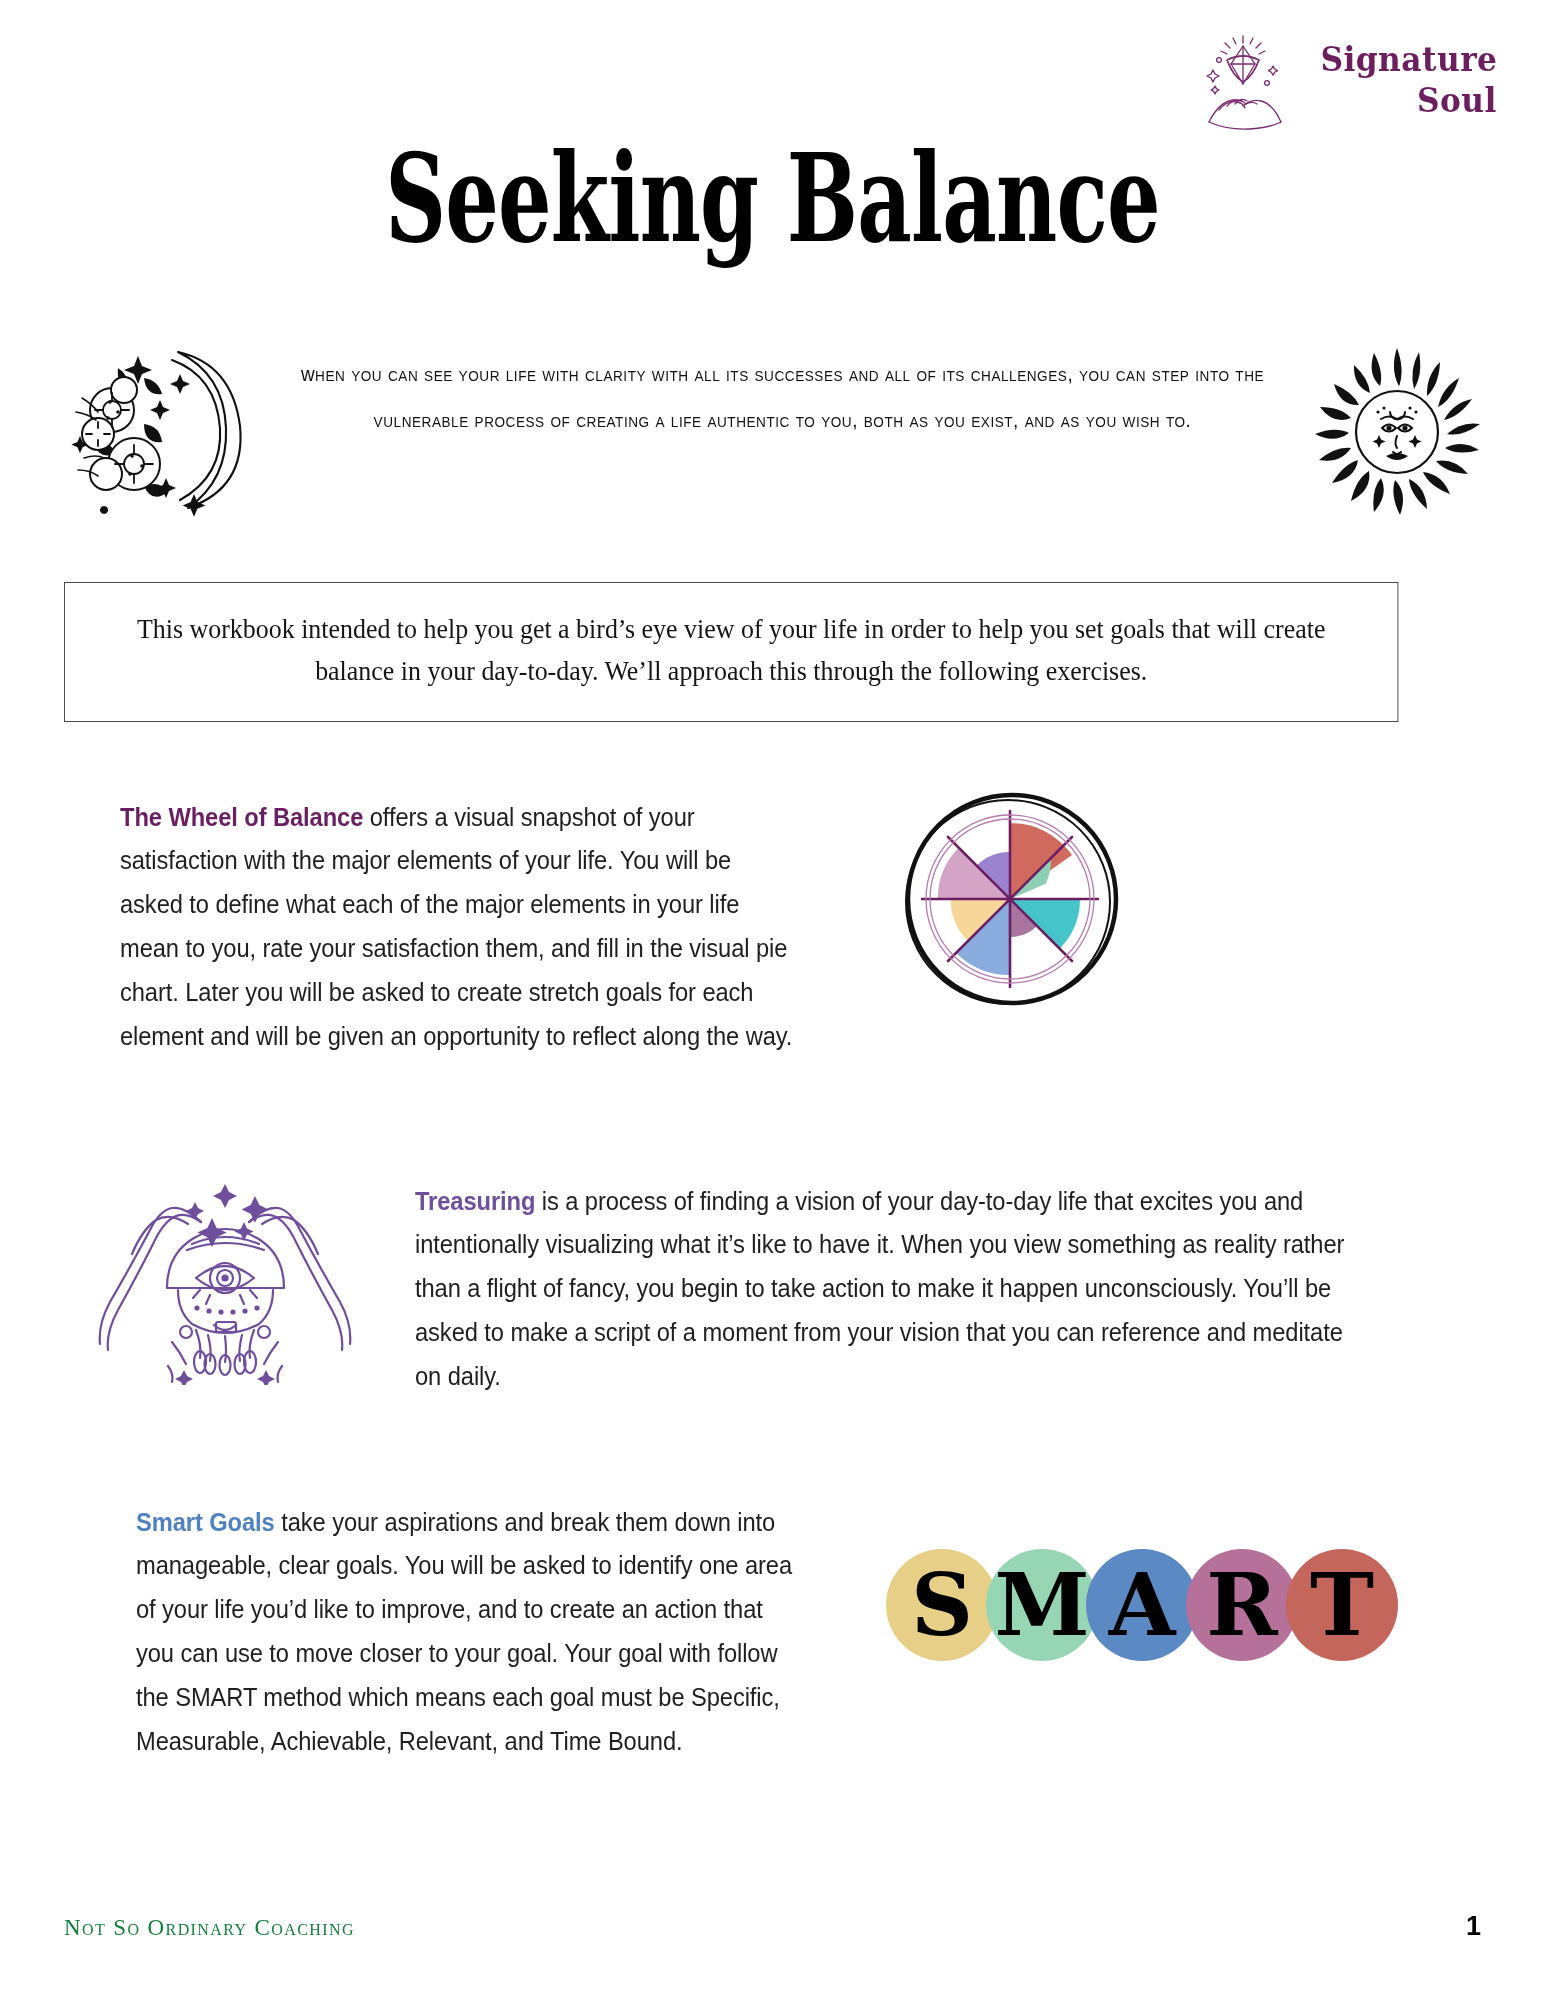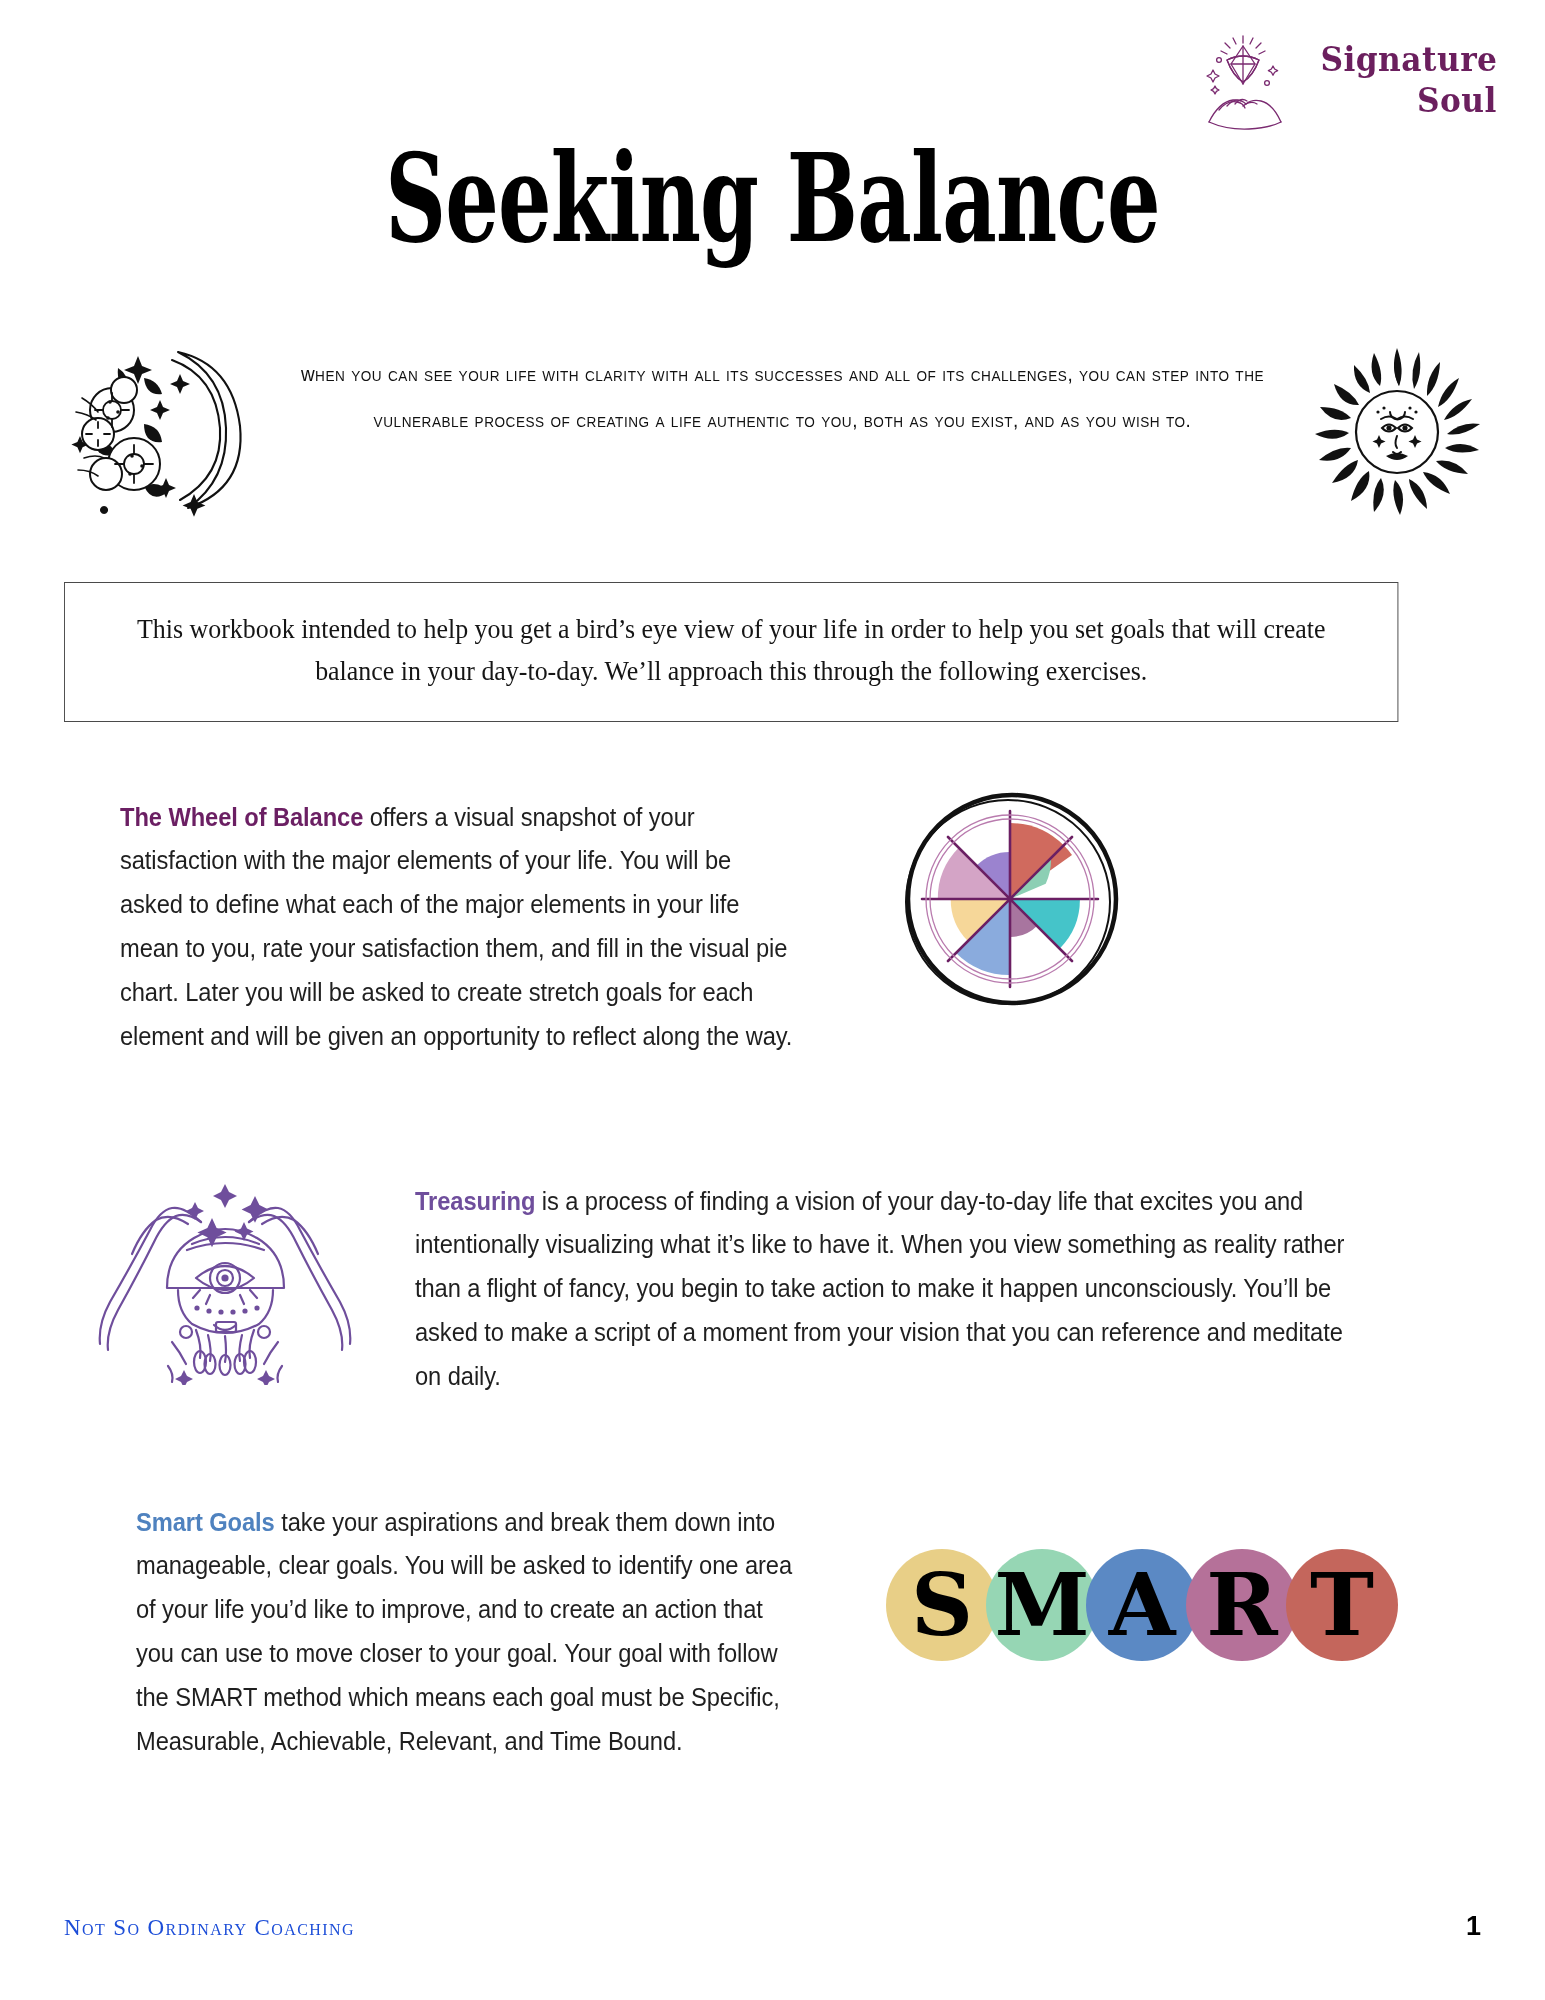--- a/index.html
+++ b/index.html
@@ -194,21 +194,21 @@
     right: 64px;
     display: flex;
     align-items: baseline;
     justify-content: space-between;
   }
   .footer-brand {
     font-family: "Liberation Serif", serif;
     font-size: 23px;
     font-variant: small-caps;
     letter-spacing: 1.4px;
-    color: #1d4ed8;
+    color: #15803d;
   }
   .footer-page {
     font-family: "Liberation Sans", sans-serif;
     font-weight: 700;
     font-size: 27px;
     color: #000000;
   }
 </style>
 </head>
 <body>

